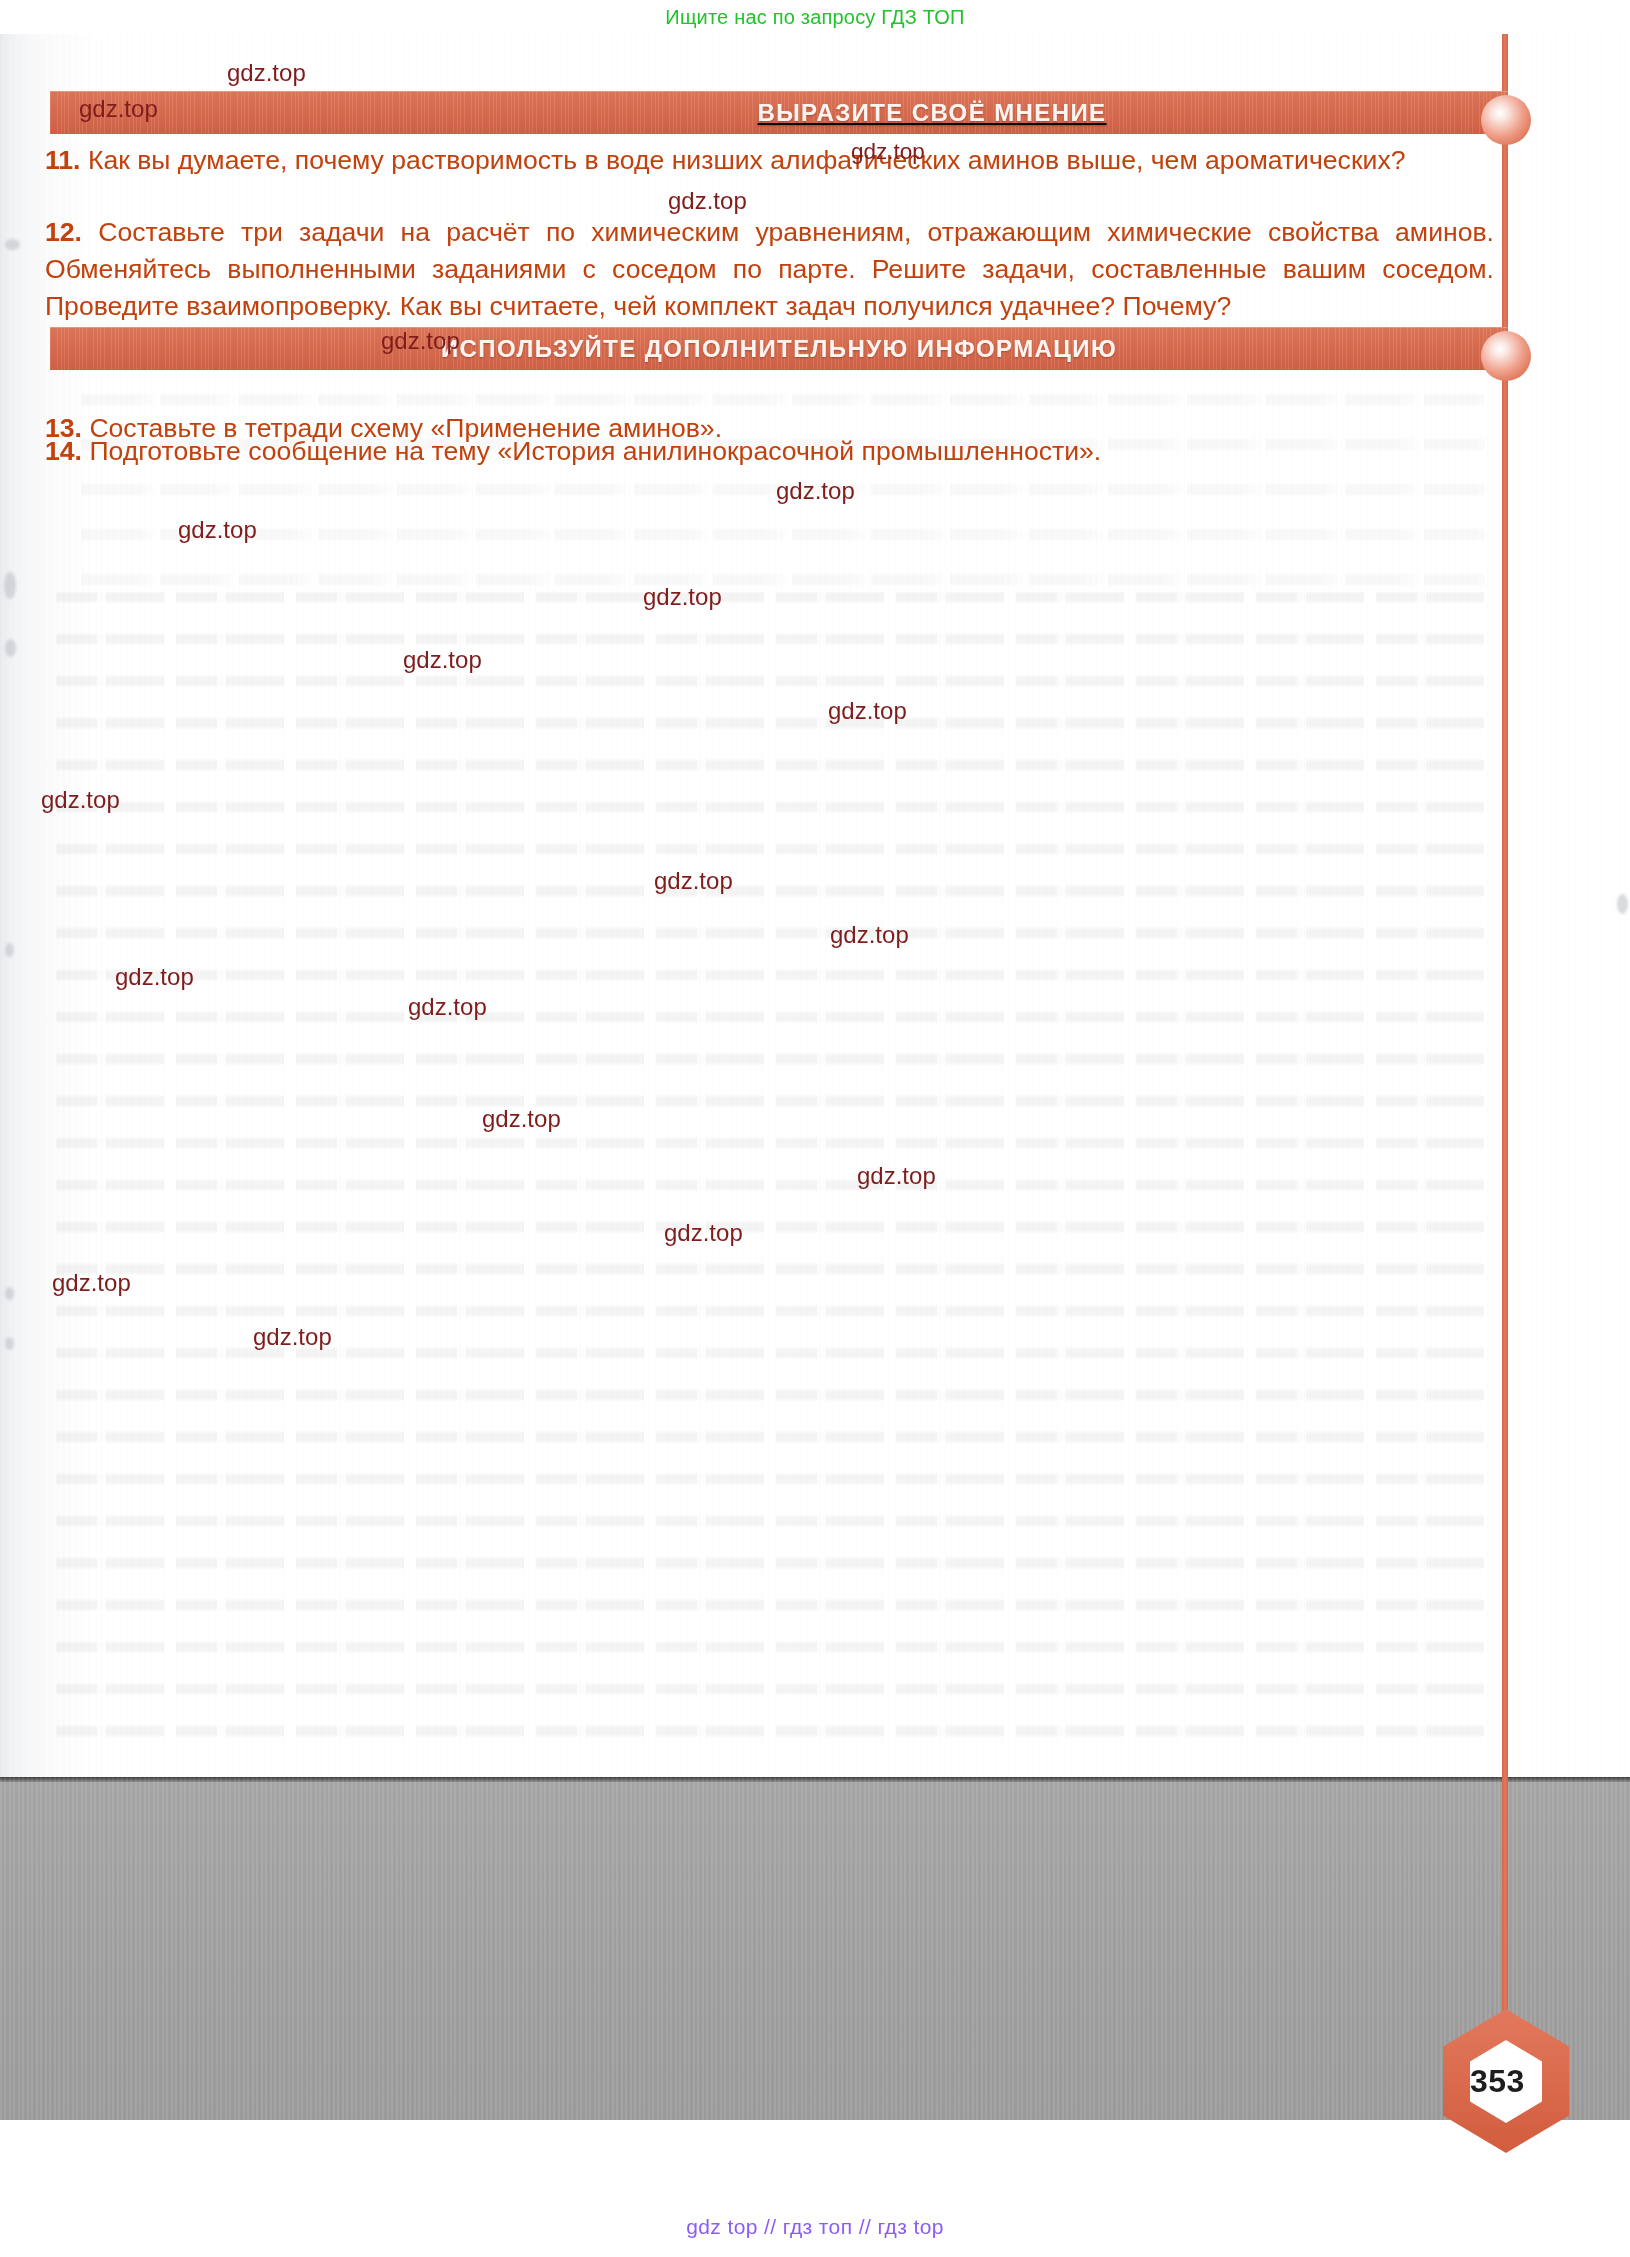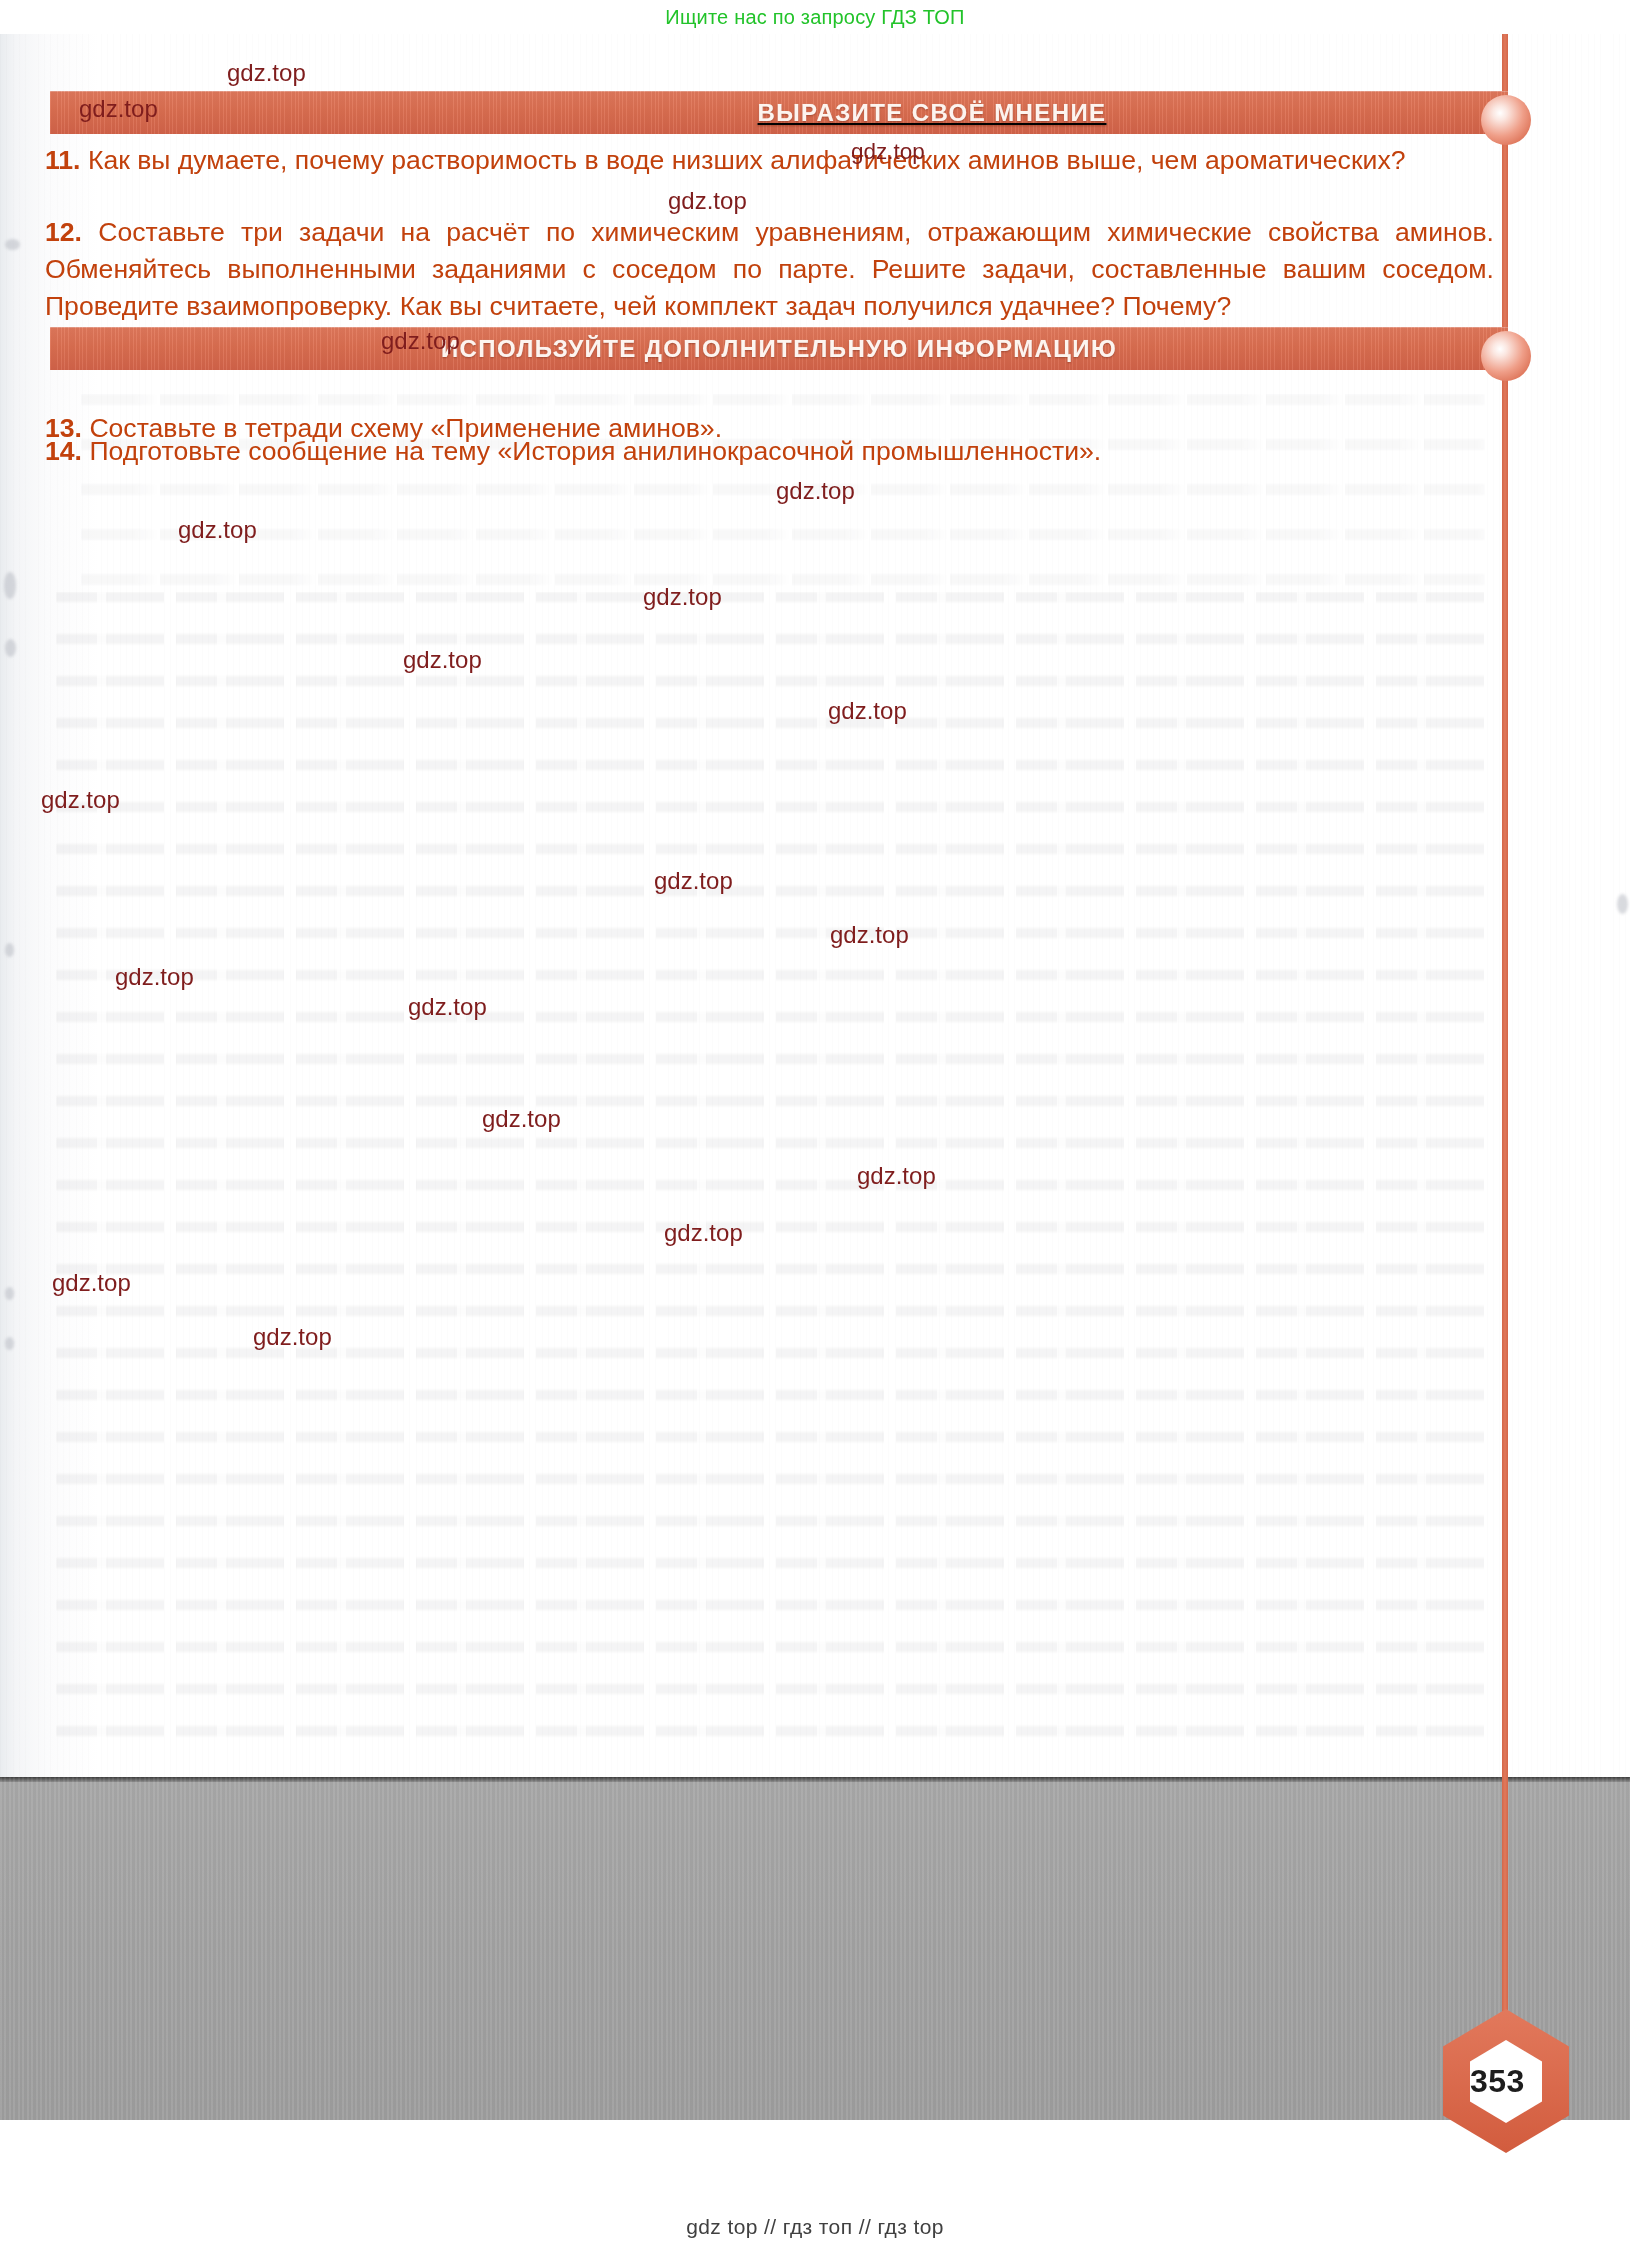--- a/index.html
+++ b/index.html
@@ -261,16 +261,16 @@
       <span class="wm" style="left: 115px; top: 929px; font-size: 24px;">gdz.top</span>
       <span class="wm" style="left: 408px; top: 959px; font-size: 24px;">gdz.top</span>
       <span class="wm" style="left: 482px; top: 1071px; font-size: 24px;">gdz.top</span>
       <span class="wm" style="left: 857px; top: 1128px; font-size: 24px;">gdz.top</span>
       <span class="wm" style="left: 664px; top: 1185px; font-size: 24px;">gdz.top</span>
       <span class="wm" style="left: 52px; top: 1235px; font-size: 24px;">gdz.top</span>
       <span class="wm" style="left: 253px; top: 1289px; font-size: 24px;">gdz.top</span>
     </div>
 </div>
 
-<div class="promo-bottom" style="color: #404040;">
+<div class="promo-bottom" style="color: #8b5cf6;">
   <span>gdz top  //  гдз топ  //  гдз top</span>
 </div>
 
 
 </body></html>

